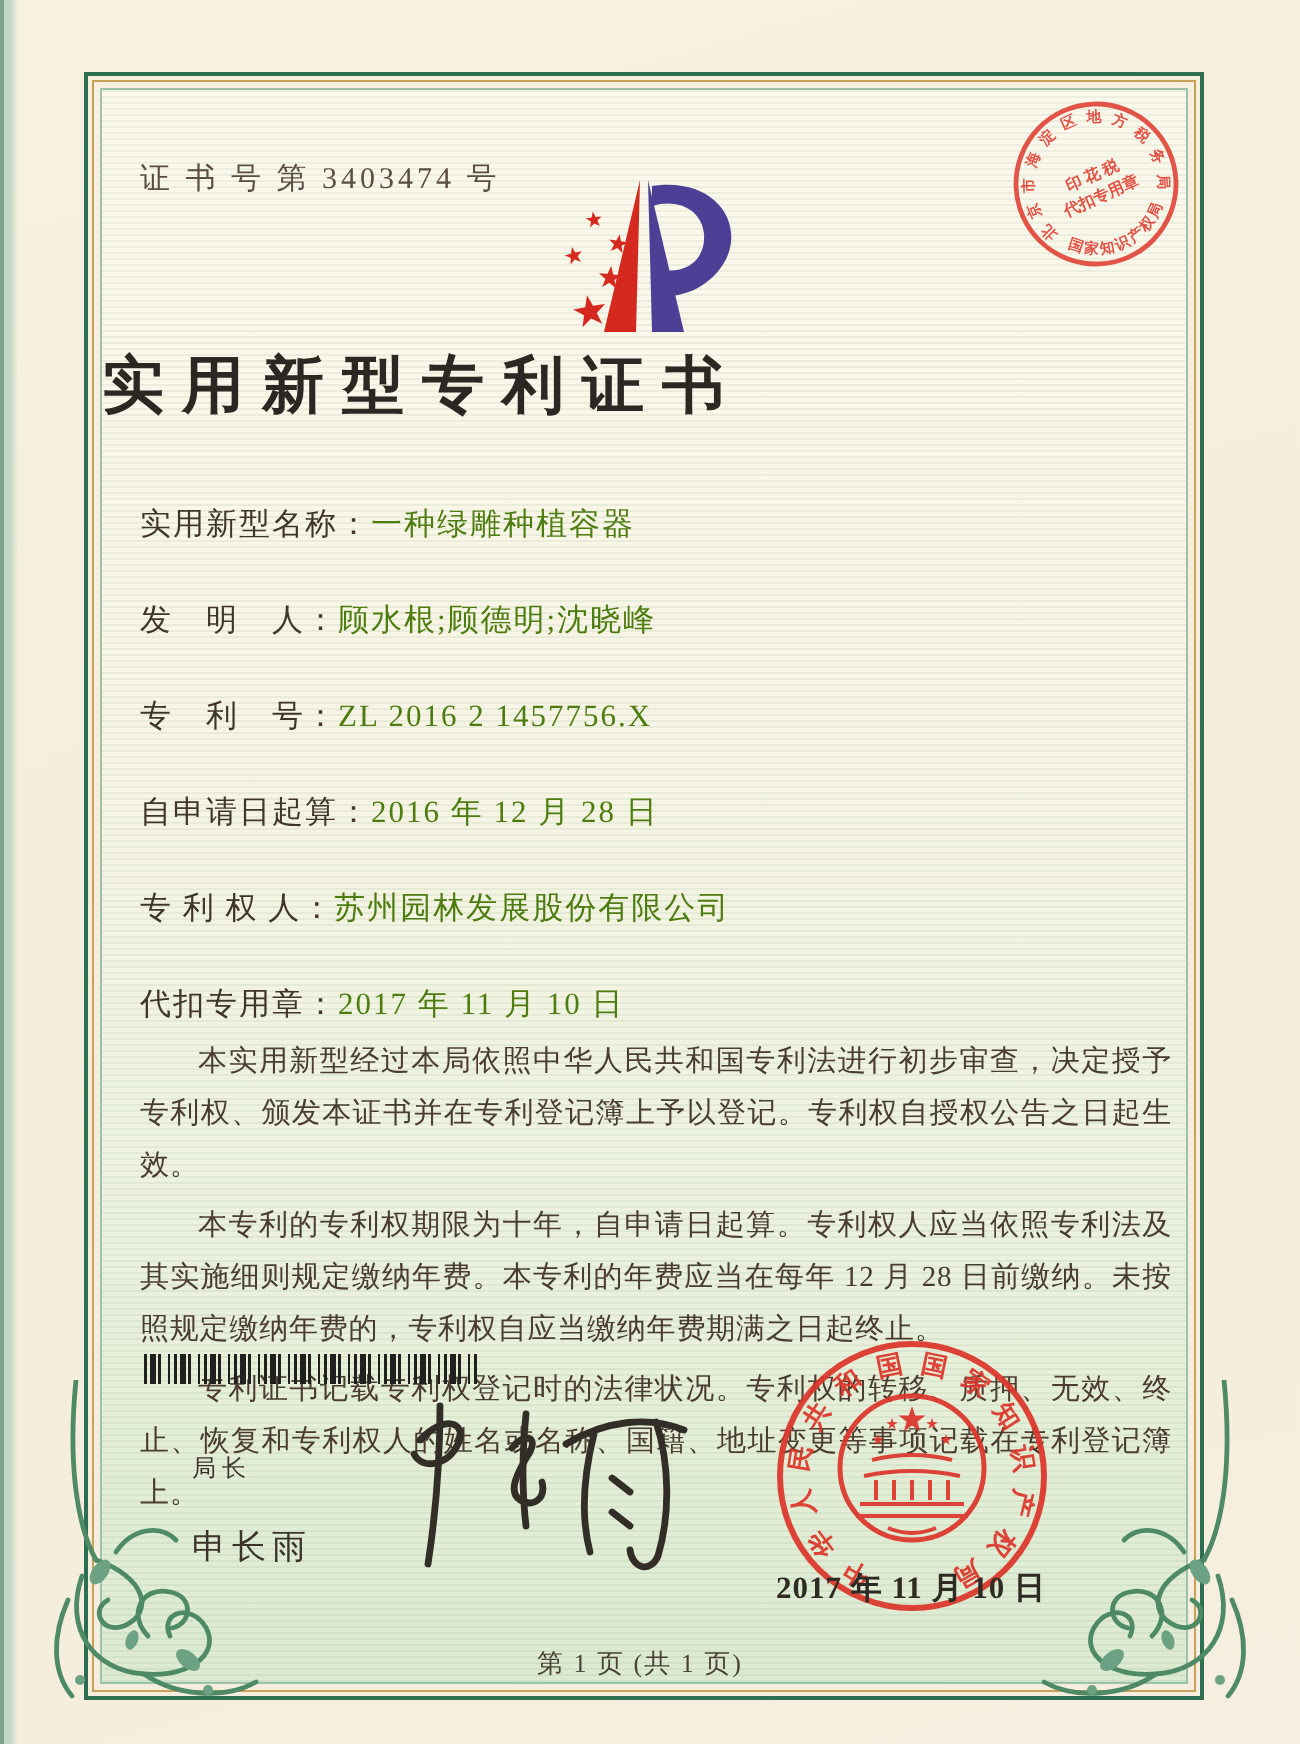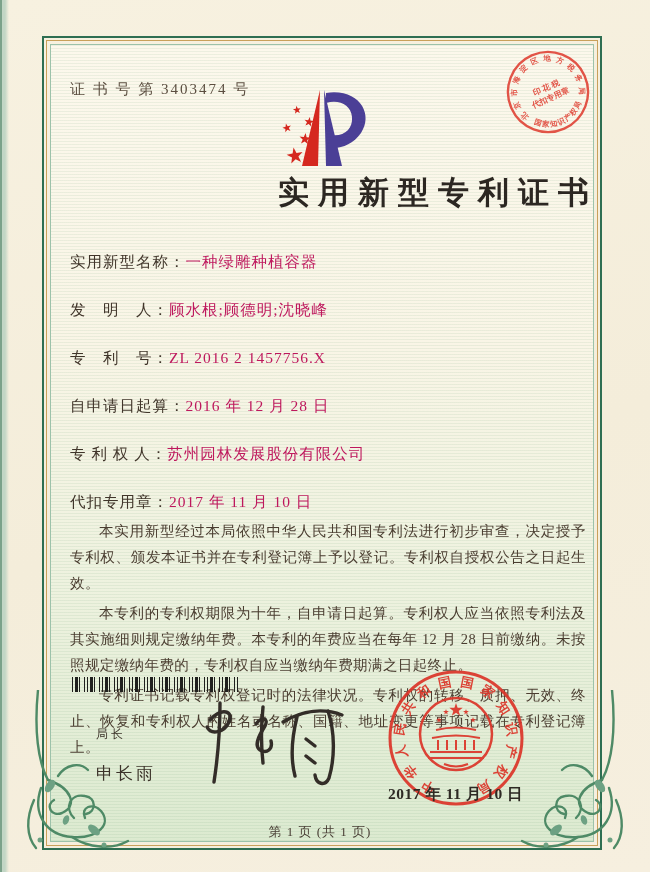--- a/index.html
+++ b/index.html
@@ -25,26 +25,26 @@
     border:1px solid #9cc2aa;
     background:
       repeating-linear-gradient(0deg, rgba(96,152,108,0.10) 0 1px, rgba(0,0,0,0) 1px 3px),
       linear-gradient(180deg,#fcf8ec 0%,#f9f5e6 38%,#eef2df 68%,#dcead0 100%);
   }
   .abs{position:absolute;}
   .cert-no{
     left:70px;top:80px;font-size:15px;color:#5b4e40;letter-spacing:2px;
   }
   .doc-title{
-    left:42px;top:172px;width:556px;text-align:right;
+    left:42px;top:172px;width:556px;text-align:left;
     font-size:31px;font-weight:600;color:#2c2722;letter-spacing:9px;text-indent:9px;
   }
   .field-row{left:70px;font-size:15.5px;color:#44392d;letter-spacing:1px;white-space:nowrap;}
   .field-label{color:#40352a;margin-top:48px;}
-  .field-value{color:#be185d;}
+  .field-value{color:#4d7c0f;}
   .paragraphs{
     left:66px;top:514px;width:524px;color:#4a3d30;
     font-size:14.5px;line-height:26px;text-align:justify;letter-spacing:0.4px;
   }
   .paragraphs p{margin:4px;text-indent:2em;}
   .barcode{
     left:72px;top:677px;width:168px;height:15px;
     background:repeating-linear-gradient(90deg,
       #20201e 0 1.5px, rgba(0,0,0,0) 1.5px 3px,
       #20201e 3px 6px, rgba(0,0,0,0) 6px 7px,

